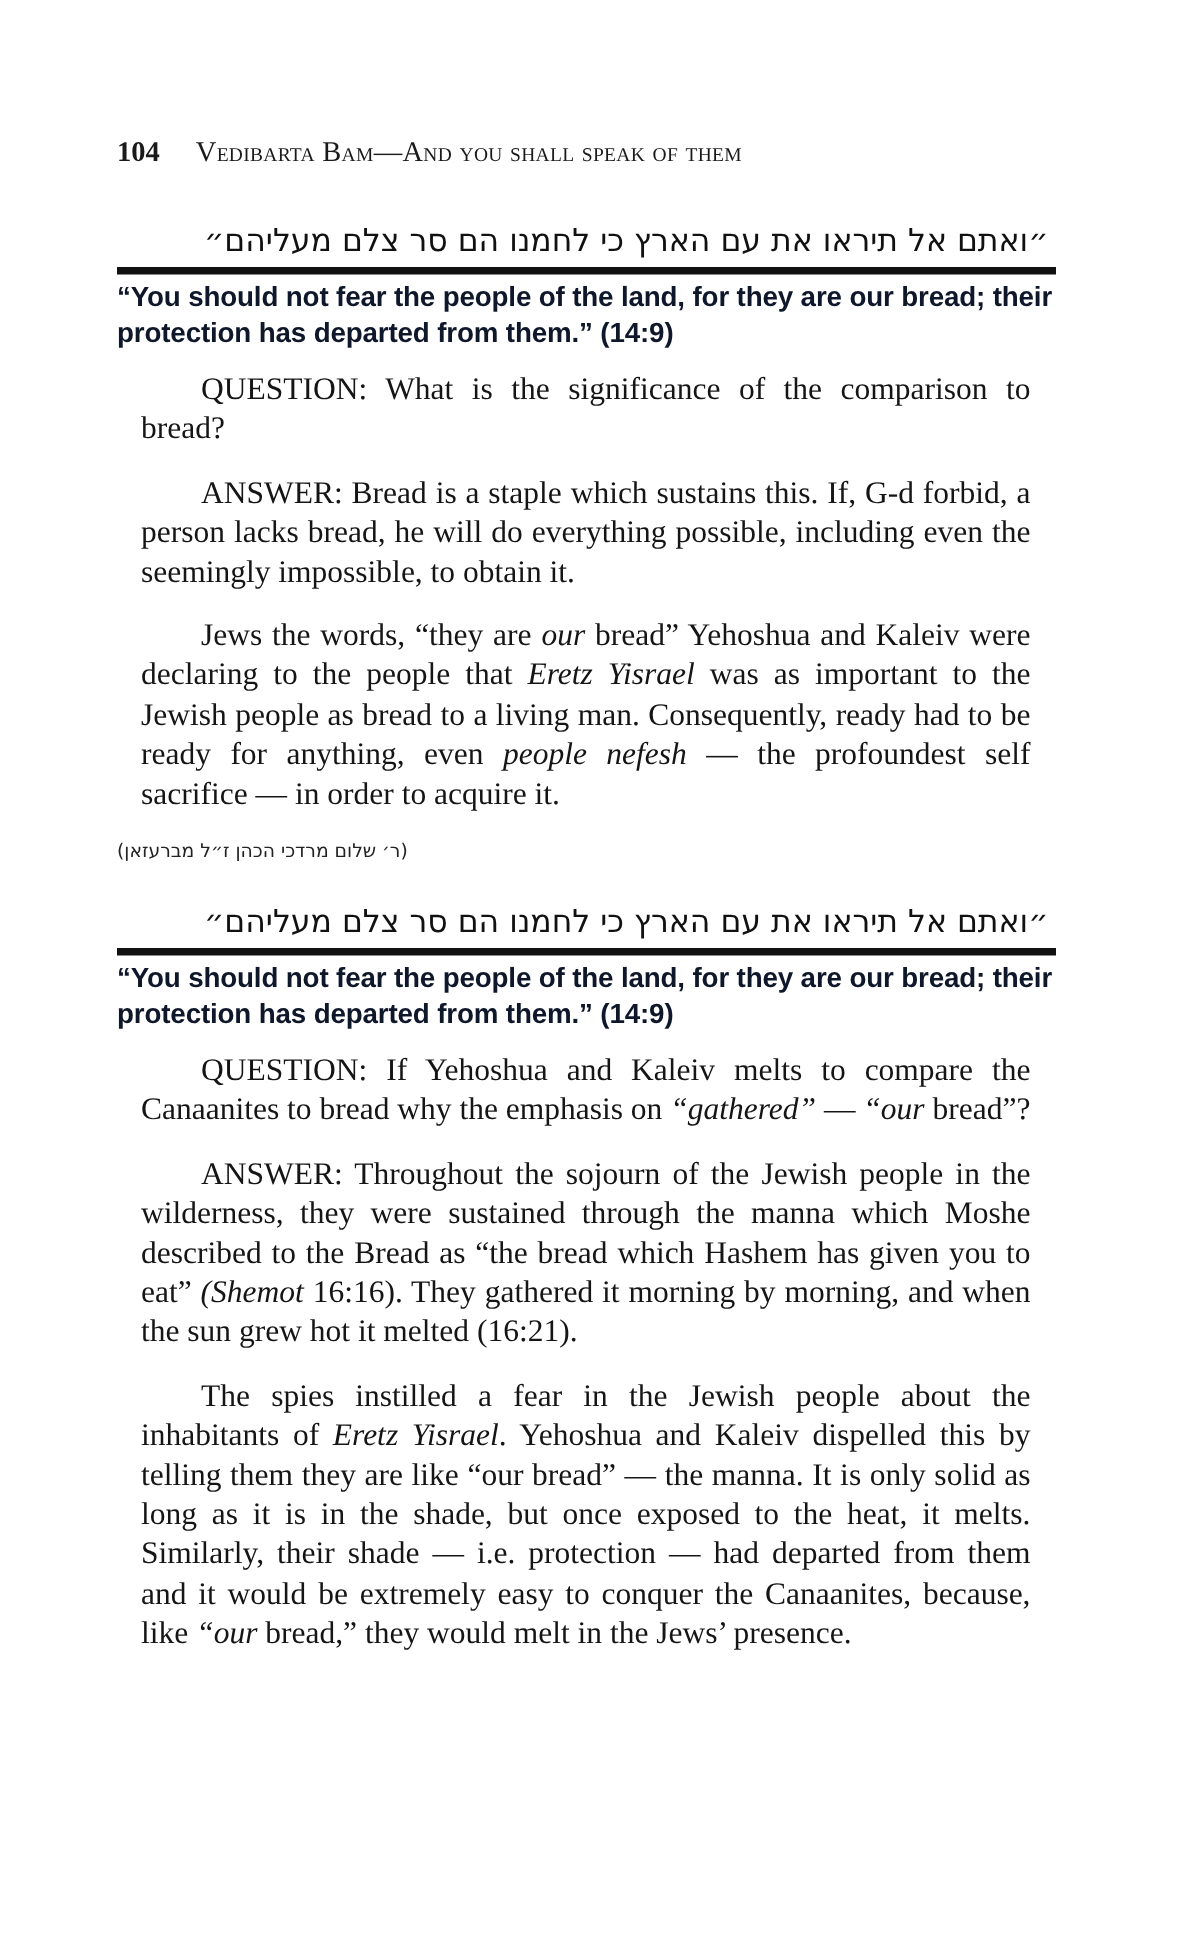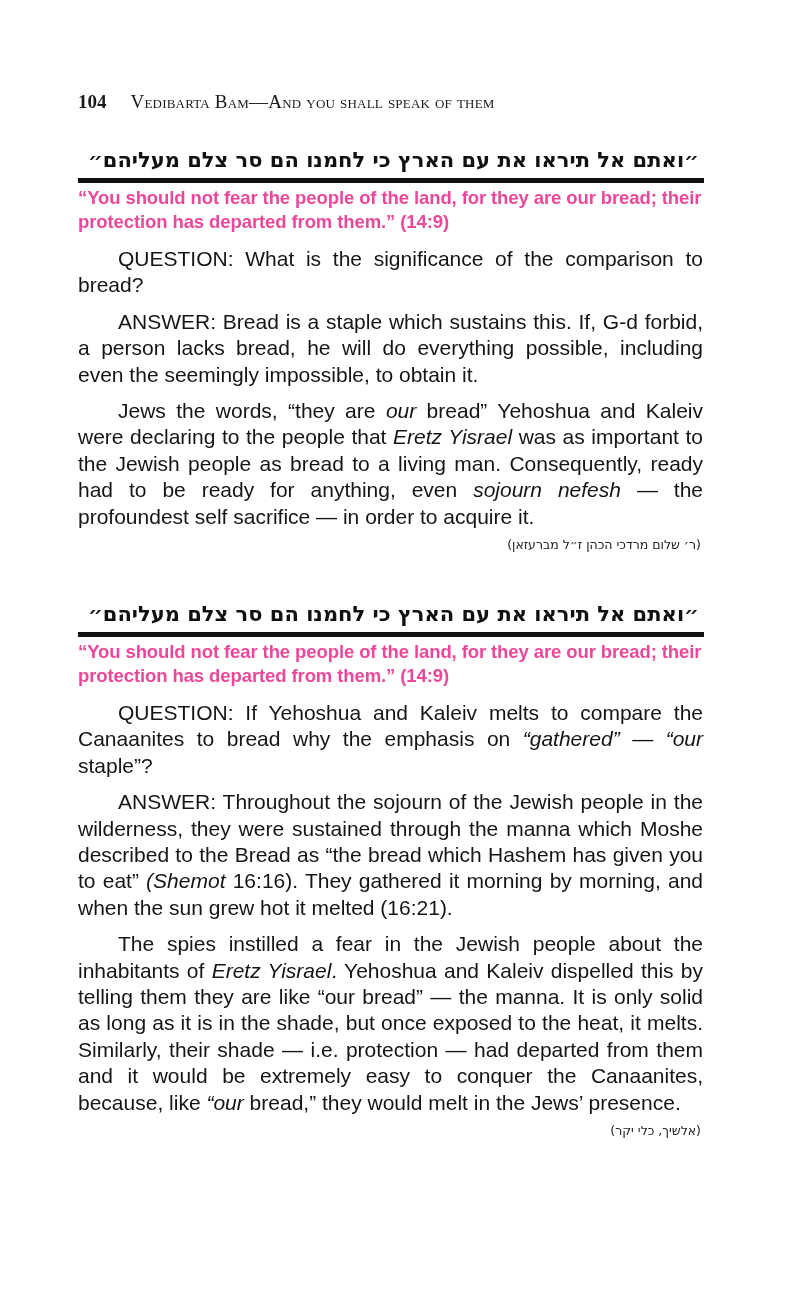--- a/index.html
+++ b/index.html
@@ -43,63 +43,63 @@
     }
     .section {
       position: absolute;
       left: 0;
       width: 625px;
     }
     .hebrew-heading {
       direction: rtl;
       text-align: right;
       font-family: "DejaVu Sans", "Liberation Sans", sans-serif;
-      font-weight: bold;
+      font-weight: normal;
       font-size: 21px;
       line-height: 28px;
       padding-right: 4px;
       color: #111;
       white-space: nowrap;
     }
     .rule {
       height: 5px;
       background: #111;
       margin-top: 4px;
       width: 626px;
     }
     .verse-translation {
       font-family: "Liberation Sans", "DejaVu Sans", sans-serif;
       font-weight: bold;
       font-size: 18.5px;
       line-height: 24px;
       margin-top: 3px;
-      color: #ec4899;
+      color: #0f172a;
       letter-spacing: -0.1px;
     }
     .para {
-      font-family: Liberation Sans, sans-serif;
+      font-family: Liberation Serif, serif;
       font-size: 21px;
       line-height: 26.4px;
       text-align: justify;
       text-indent: 40px;
-      margin: 0;
+      margin: 16px;
       color: #151515;
     }
     .para + .para {
       margin-top: 10px;
     }
     .para.first {
       margin-top: 12px;
     }
     .para em {
       font-style: italic;
     }
     .source {
       direction: rtl;
-      text-align: right;
+      text-align: left;
       font-family: "DejaVu Sans", "Liberation Sans", sans-serif;
       font-size: 12.5px;
       line-height: 18px;
       margin-top: 6px;
       padding-right: 2px;
       color: #222;
     }
   </style>
 </head>
 <body>
@@ -113,32 +113,31 @@
 
   <div class="section" style="top:146px;">
     <div class="hebrew-heading">״ואתם אל תיראו את עם הארץ כי לחמנו הם סר צלם מעליהם״</div>
     <div class="rule"></div>
     <div class="verse-translation">“You should not fear the people of the land, for they are our bread; their protection has departed from them.” (14:9)</div>
 
     <p class="para first"><span>QUESTION: What is the significance of the comparison to bread?</span></p>
 
     <p class="para"><span>ANSWER: Bread is a staple which sustains this. If, G-d forbid, a person lacks bread, he will do everything possible, including even the seemingly impossible, to obtain it.</span></p>
 
-    <p class="para"><span>Jews the words, “they are </span><em>our</em><span> bread” Yehoshua and Kaleiv were declaring to the people that </span><em>Eretz Yisrael</em><span> was as important to the Jewish people as bread to a living man. Consequently, ready had to be ready for anything, even </span><em>sojourn nefesh</em><span> — the profoundest self sacrifice — in order to acquire it.</span></p>
+    <p class="para"><span>Jews the words, “they are </span><em>our</em><span> bread” Yehoshua and Kaleiv were declaring to the people that </span><em>Eretz Yisrael</em><span> was as important to the Jewish people as bread to a living man. Consequently, ready had to be ready for anything, even </span><em>people nefesh</em><span> — the profoundest self sacrifice — in order to acquire it.</span></p>
 
     <div class="source">(ר׳ שלום מרדכי הכהן ז״ל מברעזאן)</div>
   </div>
 
   <div class="section" style="top:600px;">
     <div class="hebrew-heading">״ואתם אל תיראו את עם הארץ כי לחמנו הם סר צלם מעליהם״</div>
     <div class="rule"></div>
     <div class="verse-translation">“You should not fear the people of the land, for they are our bread; their protection has departed from them.” (14:9)</div>
 
-    <p class="para first"><span>QUESTION: If Yehoshua and Kaleiv melts to compare the Canaanites to bread why the emphasis on </span><em>“gathered”</em><span> — </span><em>“our</em><span> staple”?</span></p>
+    <p class="para first"><span>QUESTION: If Yehoshua and Kaleiv melts to compare the Canaanites to bread why the emphasis on </span><em>“gathered”</em><span> — </span><em>“our</em><span> bread”?</span></p>
 
     <p class="para"><span>ANSWER: Throughout the sojourn of the Jewish people in the wilderness, they were sustained through the manna which Moshe described to the Bread as “the bread which Hashem has given you to eat” </span><em>(Shemot</em><span> 16:16). They gathered it morning by morning, and when the sun grew hot it melted (16:21).</span></p>
 
     <p class="para"><span>The spies instilled a fear in the Jewish people about the inhabitants of </span><em>Eretz Yisrael</em><span>. Yehoshua and Kaleiv dispelled this by telling them they are like “our bread” — the manna. It is only solid as long as it is in the shade, but once exposed to the heat, it melts. Similarly, their shade — i.e. protection — had departed from them and it would be extremely easy to conquer the Canaanites, because, like </span><em>“our</em><span> bread,” they would melt in the Jews’ presence.</span></p>
 
-    <div class="source">(אלשיך, כלי יקר)</div>
   </div>
 
 </div>
 
 </body></html>

